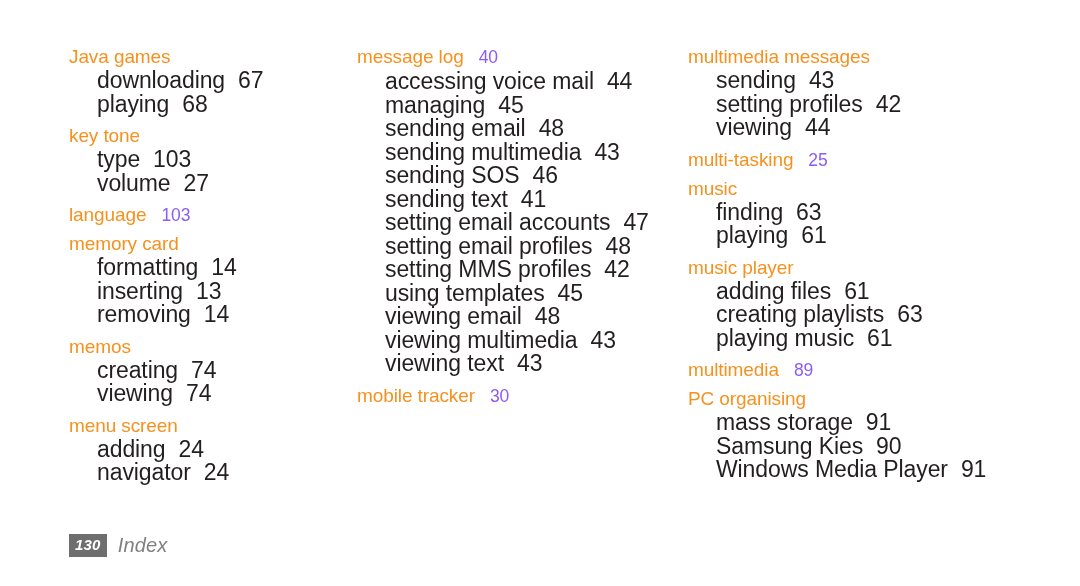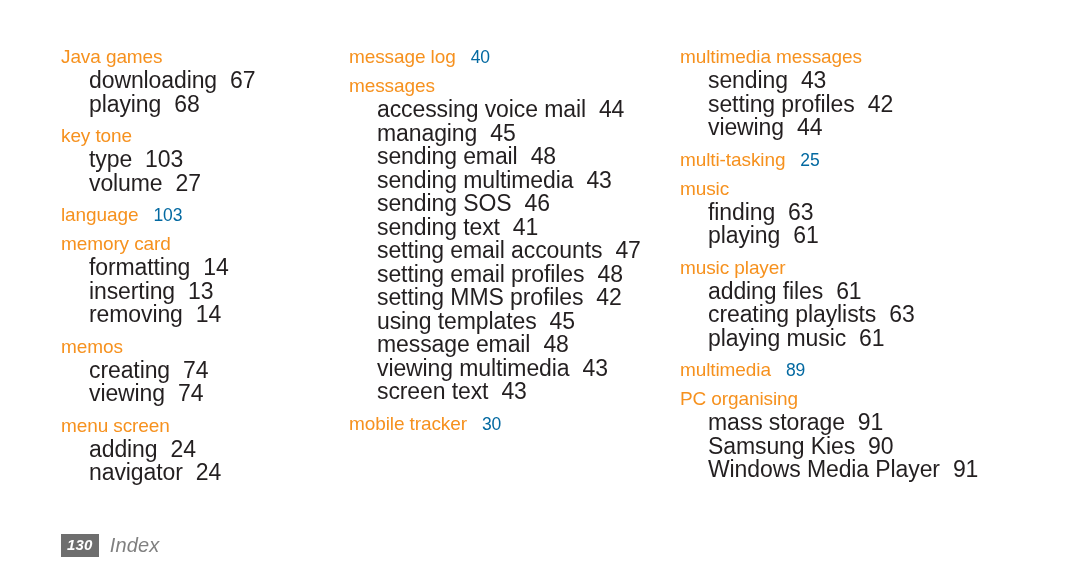--- a/index.html
+++ b/index.html
@@ -12,21 +12,21 @@
     width: 1080px;
     height: 586px;
     font-family: "Liberation Sans", sans-serif;
     color: #231f20;
     position: relative;
     overflow: hidden;
   }
 
   #page {
     position: absolute;
-    left: 4px;
+    left: 12px;
     top: 0;
     width: 856px;
     height: 586px;
     background: #ffffff;
   }
 
   #columns {
     position: absolute;
     left: 0;
     top: 44px;
@@ -46,21 +46,21 @@
 
   .heading {
     color: #f6911e;
     font-size: 19px;
     line-height: 25px;
     font-weight: 400;
     white-space: nowrap;
     letter-spacing: -0.1px;
   }
   .heading .pg {
-    color: #0369a1;
+    color: #8b5cf6;
     font-size: 17.5px;
     padding-left: 15px;
   }
 
   .subentry {
     color: #231f20;
     font-size: 23px;
     line-height: 23.5px;
     font-weight: 400;
     white-space: nowrap;
@@ -136,34 +136,33 @@
           <div class="heading"><span>menu screen</span></div>
           <div class="subentry"><span>adding</span><span class="pg">24</span></div>
           <div class="subentry"><span>navigator</span><span class="pg">24</span></div>
         </div>
       </div>
     <div class="column col-2">
         <div class="entry-group compact">
           <div class="heading"><span>message log</span><span class="pg">40</span></div>
         </div>
         <div class="entry-group">
-          <div class="heading"><span>messages</span></div>
           <div class="subentry"><span>accessing voice mail</span><span class="pg">44</span></div>
           <div class="subentry"><span>managing</span><span class="pg">45</span></div>
           <div class="subentry"><span>sending email</span><span class="pg">48</span></div>
           <div class="subentry"><span>sending multimedia</span><span class="pg">43</span></div>
           <div class="subentry"><span>sending SOS</span><span class="pg">46</span></div>
           <div class="subentry"><span>sending text</span><span class="pg">41</span></div>
           <div class="subentry"><span>setting email accounts</span><span class="pg">47</span></div>
           <div class="subentry"><span>setting email profiles</span><span class="pg">48</span></div>
           <div class="subentry"><span>setting MMS profiles</span><span class="pg">42</span></div>
           <div class="subentry"><span>using templates</span><span class="pg">45</span></div>
-          <div class="subentry"><span>message email</span><span class="pg">48</span></div>
+          <div class="subentry"><span>viewing email</span><span class="pg">48</span></div>
           <div class="subentry"><span>viewing multimedia</span><span class="pg">43</span></div>
-          <div class="subentry"><span>screen text</span><span class="pg">43</span></div>
+          <div class="subentry"><span>viewing text</span><span class="pg">43</span></div>
         </div>
         <div class="entry-group compact">
           <div class="heading"><span>mobile tracker</span><span class="pg">30</span></div>
         </div>
       </div>
     <div class="column col-3">
         <div class="entry-group">
           <div class="heading"><span>multimedia messages</span></div>
           <div class="subentry"><span>sending</span><span class="pg">43</span></div>
           <div class="subentry"><span>setting profiles</span><span class="pg">42</span></div>

